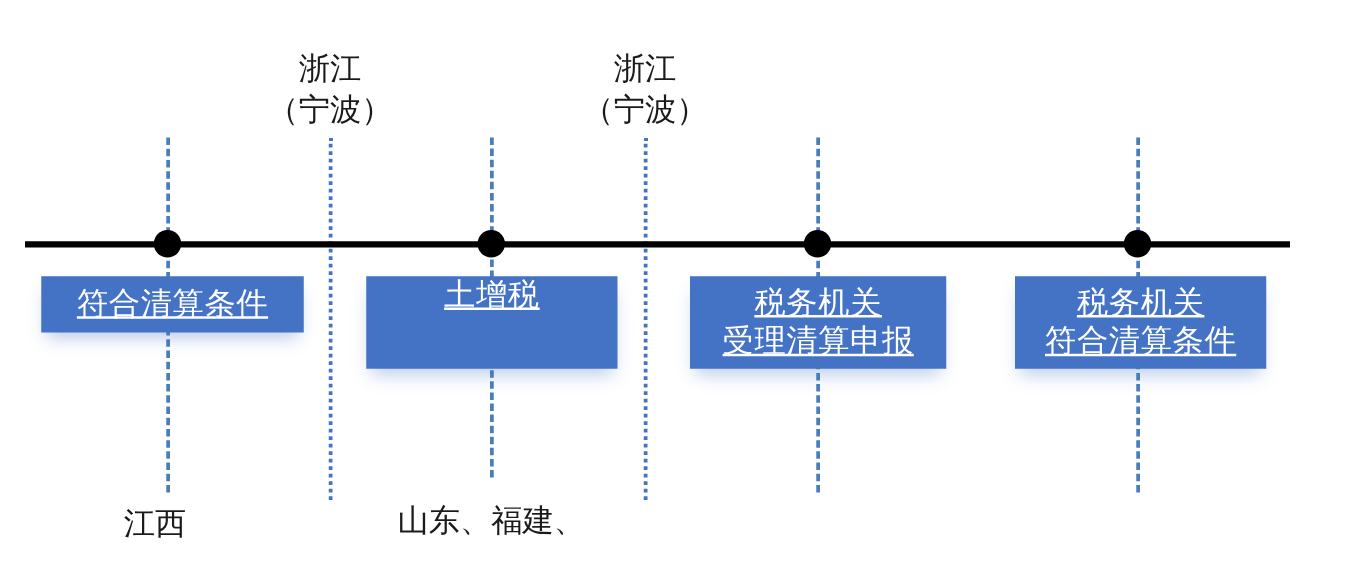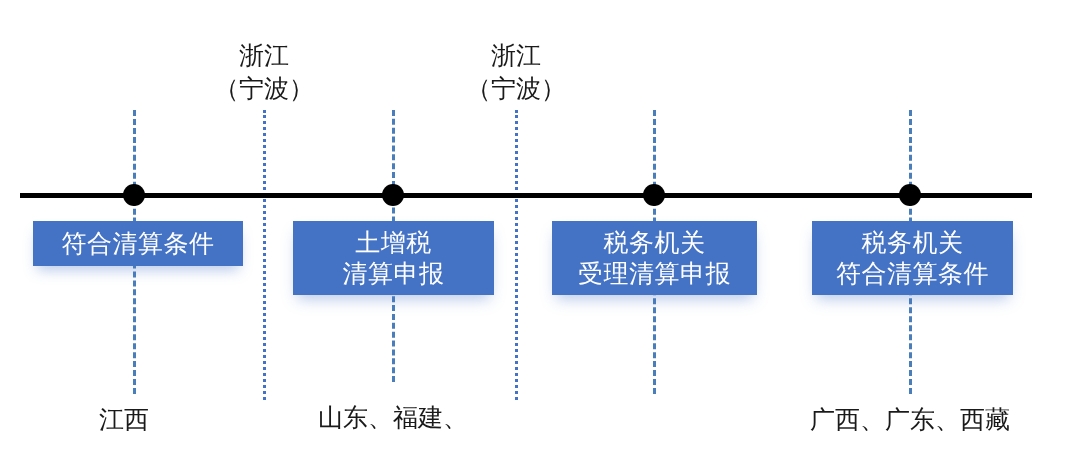--- a/index.html
+++ b/index.html
@@ -66,20 +66,21 @@
     color: #ffffff;
     display: flex;
     flex-direction: column;
     align-items: center;
     justify-content: center;
     text-align: center;
     line-height: 1.26;
     font-size: 25px;
     letter-spacing: 0.5px;
     box-shadow: 0 8px 14px -4px rgba(68,114,196,0.38);
+    text-decoration: underline;
   }
   .stage-box .line {
     display: block;
     white-space: nowrap;
   }
 
   
   .anno {
     position: absolute;
     color: #1a1a1a;
@@ -118,40 +119,36 @@
 
   <div class="anno" style="left:446px; top:18px; width:140px;">
     <span class="line">浙江</span>
     <span class="line">（宁波）</span>
   </div>
 
   <div class="stage-box" style="left:33px; top:199px; width:210px; height:45px;">
     <span class="line">符合清算条件</span>
   </div>
 
-  <div class="stage-box" style="left:293px; top:199px; width:201px; height:74px;">
+  <div class="stage-box" style="left:293px; top:199px; width:201px; height:74px;justify-content:space-between;">
     <span class="line">土增税</span>
-    <span class="line">清算申报</span>
   </div>
 
   <div class="stage-box" style="left:552px; top:199px; width:205px; height:74px;">
     <span class="line">税务机关</span>
     <span class="line">受理清算申报</span>
   </div>
 
   <div class="stage-box" style="left:812px; top:199px; width:201px; height:74px;">
     <span class="line">税务机关</span>
     <span class="line">符合清算条件</span>
   </div>
 
   <div class="anno" style="left:64px; top:382px; width:120px;">
     <span class="line">江西</span>
   </div>
 
   <div class="anno" style="left:313px; top:380px; width:160px;">
     <span class="line">山东、福建、</span>
   </div>
 
-  <div class="anno" style="left:800px; top:382px; width:220px;">
-    <span class="line">广西、广东、西藏</span>
-  </div>
 
 </div>
 
 </body></html>

